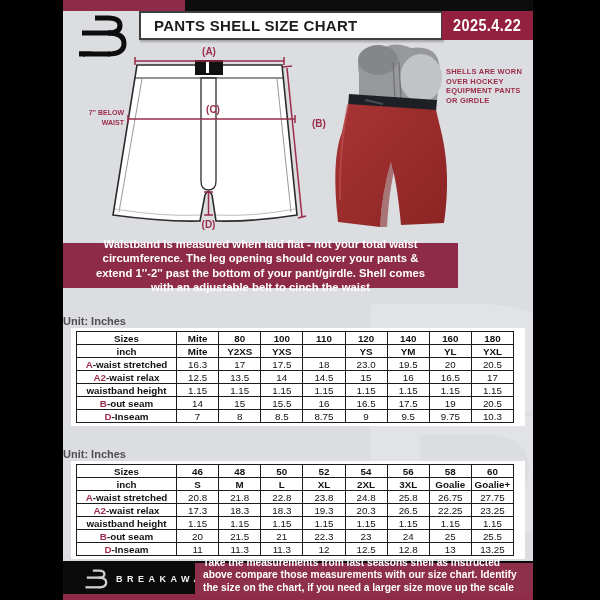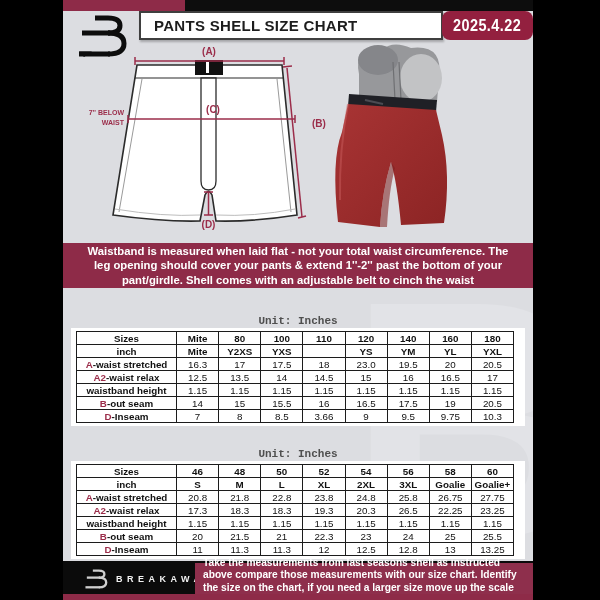--- a/index.html
+++ b/index.html
@@ -24,51 +24,51 @@
   .logo-top { position:absolute; left:15px; top:13px; z-index:2; }
   .title-box {
     position:absolute; left:76px; top:11px; width:304px; height:29px;
     background:#fff; border:2px solid #3f3f3f; z-index:2;
     display:flex; align-items:center; padding-left:13px;
     font-size:15px; font-weight:600; color:#1d1d1d; letter-spacing:0.3px;
     box-shadow:1px 2px 2px rgba(0,0,0,0.25);
   }
   .date-box {
     position:absolute; left:379px; top:11px; width:91px; height:29px;
-    background:#93203f; z-index:2; display:flex; align-items:center; justify-content:center;border-radius:8px;
+    background:#93203f; z-index:2; display:flex; align-items:center; justify-content:center;
   }
   .date-box span { color:#fff; font-size:17px; font-weight:bold; transform:scaleX(0.85); letter-spacing:0.5px; }
   
   .diagram-svg { position:absolute; left:25px; top:45px; z-index:1; }
   .shell-svg   { position:absolute; left:268px; top:40px; z-index:1; }
   .shell-note {
     position:absolute; left:383px; top:67px; width:90px; z-index:2;
     color:#9b2d4a; font-size:7.5px; font-weight:bold; line-height:9.6px; letter-spacing:0.2px;
   }
   
   .info-band {
-    position:absolute; left:0; top:243px; width:470px; height:45px; background:#8e2b48; z-index:2;
+    position:absolute; left:0; top:243px; width:395px; height:45px; background:#8e2b48; z-index:2;
     display:flex; align-items:center; justify-content:center; padding:2px 24px;
   }
   .info-band p { color:#fff; font-size:11.3px; font-weight:bold; line-height:14.4px; text-align:center; }
   
   .banner {
     position:absolute; left:50%; transform:translateX(-50%);
     background:#0d0d0d; border-radius:6px; height:26px; padding:0 18px; z-index:2;
     display:flex; align-items:center; justify-content:center;
   }
   .banner span {
     color:#fff; font-size:19px; font-weight:bold; letter-spacing:1px;
     transform:scaleX(0.82); white-space:nowrap;
   }
   .banner-youth { top:288px; }
   .banner-adult { top:421px; }
   .unit-label {
-    position:absolute; left:0; width:470px; text-align:center; z-index:2;
-    color:#4f4f4f; font-size:11px; font-weight:bold;font-family:Liberation Mono, monospace;
+    position:absolute; left:0; width:470px; z-index:2;
+    color:#4f4f4f; font-size:11px; font-weight:bold;
   }
   .unit-youth { top:315px; }
   .unit-adult { top:448px; }
   
   .table-wrap {
     position:absolute; left:8px; width:454px; background:#fff; padding:3px 5px; z-index:1;
   }
   .tw-youth { top:328px; }
   .tw-adult { top:461px; }
   table.size-table { border-collapse:collapse; table-layout:fixed; width:438px; }
@@ -168,20 +168,26 @@
 
     <path d="M18,54 L106,60 L105,72 L17,66 Z" fill="#1f2026"></path>
     <path d="M34,60 L52,64" stroke="#4a4b52" stroke-width="2"></path>
 
     <path d="M17,64 L105,70 L111,95 Q120,135 113,183 L70,185 Q66,142 60,122 Q51,152 49,187 L7,182 Q0,120 11,92 Z" fill="url(#redgrad)"></path>
     <path d="M60,122 Q51,152 49,187 L56,187 Q58,150 64,128 Z" fill="#7d1f1f" opacity="0.55"></path>
     <path d="M17,64 L28,66 L22,110 Q18,150 20,183 L7,182 Q0,120 11,92 Z" fill="#solid" opacity="0"></path>
     <path d="M17,64 Q8,110 9,160" stroke="#c75b5b" stroke-width="2" fill="none" opacity="0.5"></path>
   </svg>
 
+  <div class="shell-note">
+    <div>SHELLS ARE WORN</div>
+    <div>OVER HOCKEY</div>
+    <div>EQUIPMENT PANTS</div>
+    <div>OR GIRDLE</div>
+  </div>
 
   <div class="info-band">
     <p>Waistband is measured when laid flat - not your total waist circumference. The leg opening should cover your pants &amp; extend 1''-2'' past the bottom of your pant/girdle. Shell comes with an adjustable belt to cinch the waist</p>
   </div>
 
   <div class="unit-label unit-youth">Unit: Inches</div>
   <div class="table-wrap tw-youth">
     <table class="size-table">
       <colgroup>
           <col style="width:100px">
@@ -259,21 +265,21 @@
             <td>16.5</td>
             <td>17.5</td>
             <td>19</td>
             <td>20.5</td>
           </tr>
           <tr>
             <td class="lbl"><span class="pfx">D</span>-Inseam</td>
             <td>7</td>
             <td>8</td>
             <td>8.5</td>
-            <td>3.66</td>
+            <td>8.75</td>
             <td>9</td>
             <td>9.5</td>
             <td>9.75</td>
             <td>10.3</td>
           </tr>
         </tbody>
     </table>
   </div>
 
   <div class="unit-label unit-adult">Unit: Inches</div>

